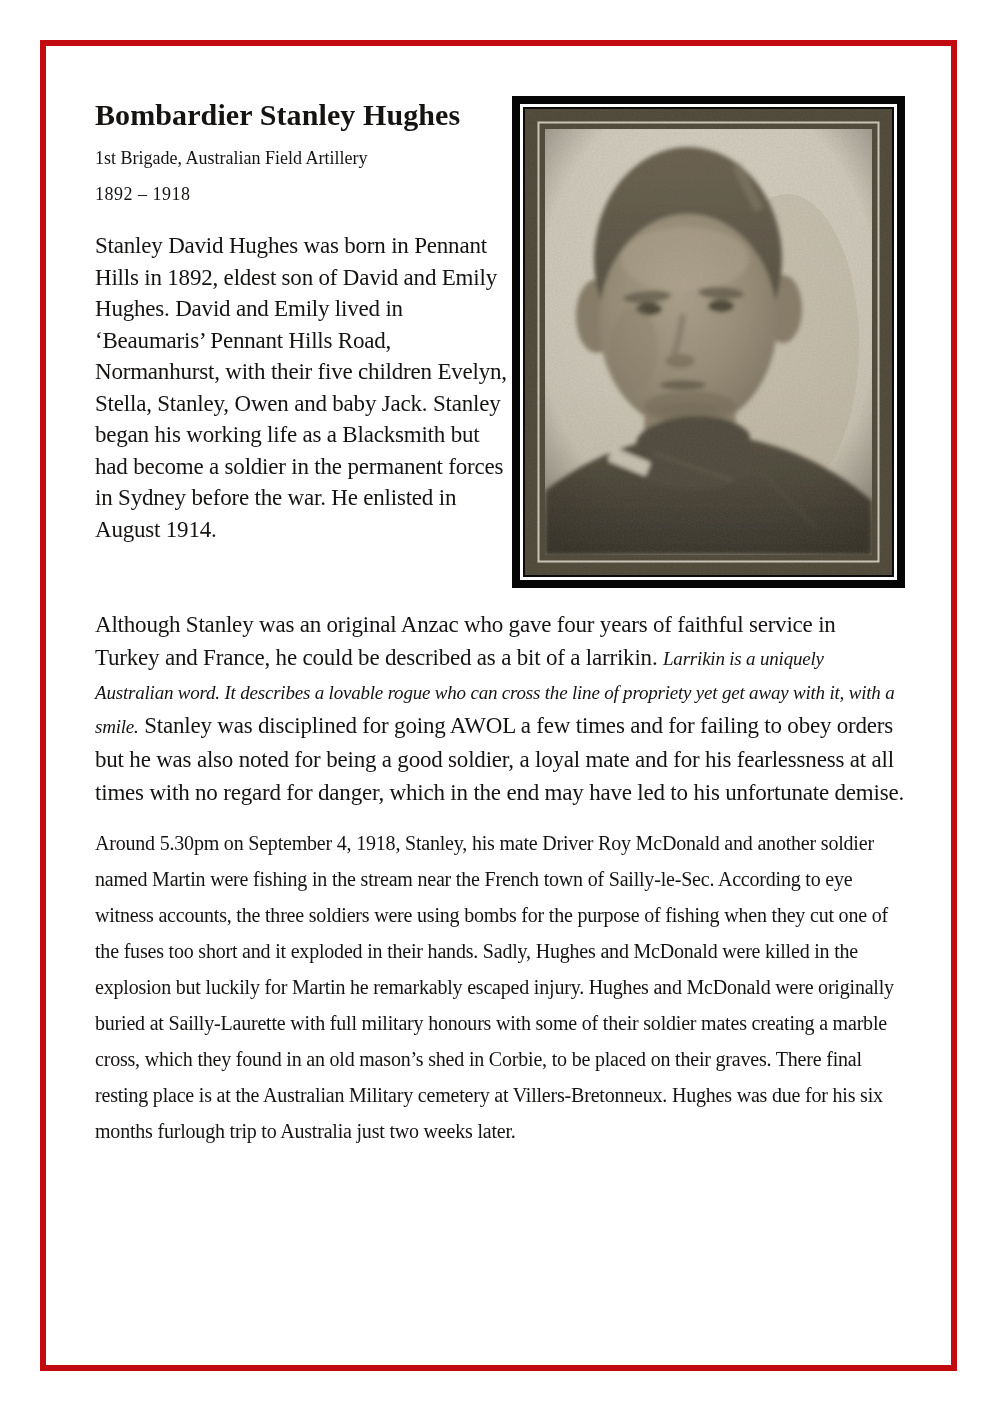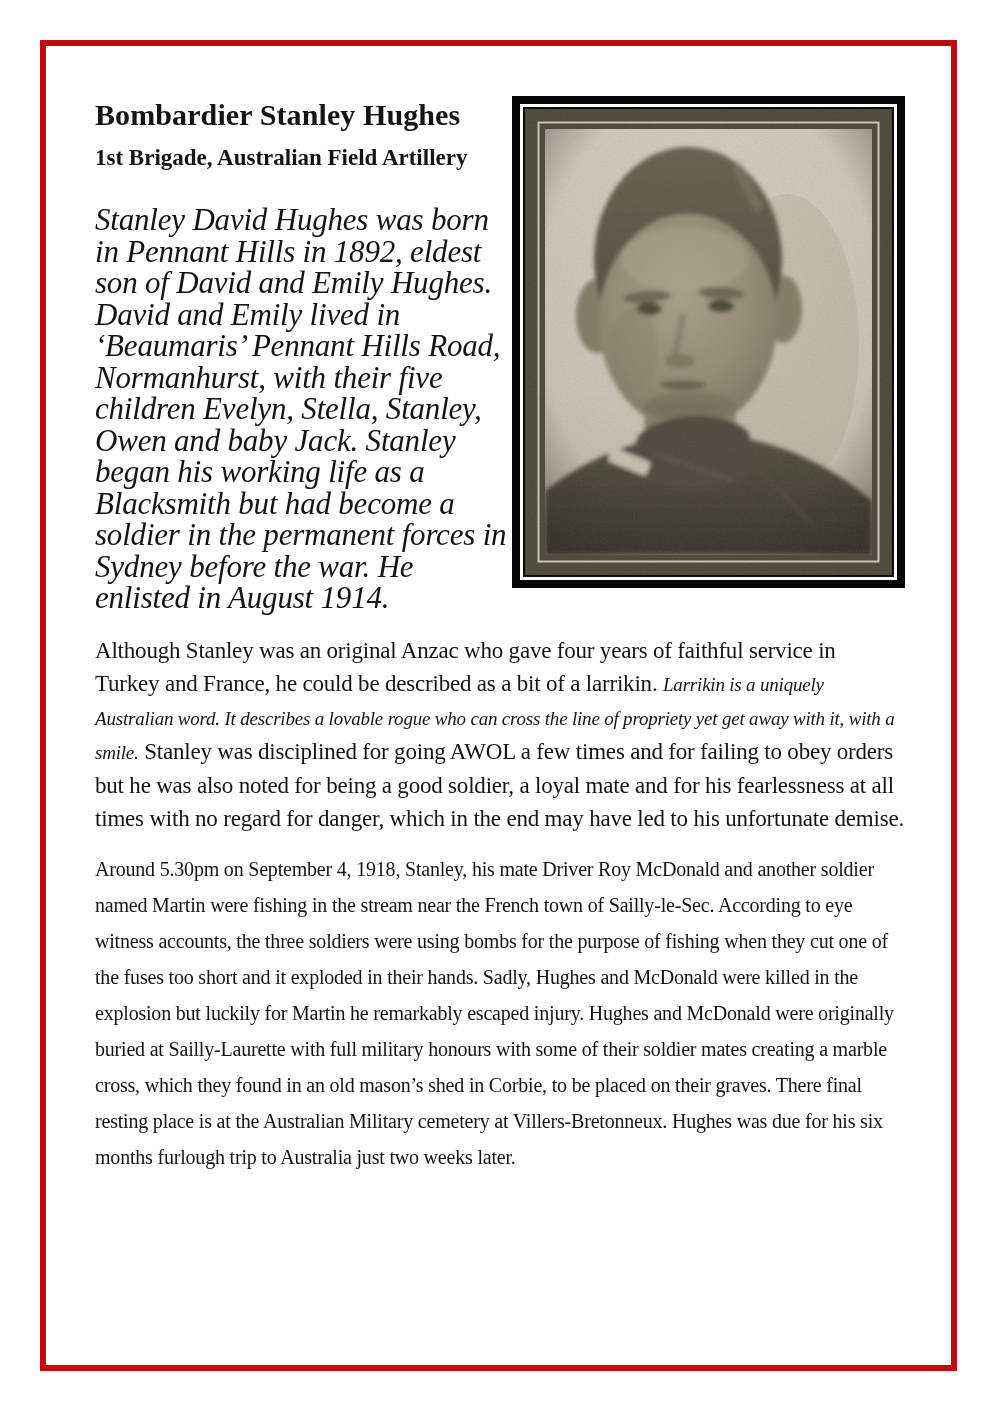--- a/index.html
+++ b/index.html
@@ -39,32 +39,31 @@
     width: 417px;
   }
   h1.doc-title {
     margin: 0 0 6px 0;
     font-size: 30px;
     line-height: 1.25;
     font-weight: bold;
     letter-spacing: 0.1px;
   }
   .sub-block {
-    font-size: 23px;
-    font-weight: bold;
+    font-size: 18px;
+    font-weight: normal;
     line-height: 36.8px;
   }
   .sub-block .dates { letter-spacing: 0.5px; }
   p { margin: 0; }
   .p1 {
-    margin-top: 28px;
-    font-size: 31px;
+    margin-top: 17px;
+    font-size: 23px;
     line-height: 31.5px;
     letter-spacing: -0.2px;
-    font-style: italic;
   }
   .p2 {
     margin-top: 20px;
     font-size: 23px;
     line-height: 33px;
     letter-spacing: -0.2px;
   }
   .italic-note {
     font-style: italic;
     font-size: 19px;
@@ -93,20 +92,21 @@
 
 <div class="frame">
   <div class="content">
 
     <div class="top-row">
       <div class="left-col">
         <header>
           <h1 class="doc-title">Bombardier Stanley Hughes</h1>
           <div class="sub-block">
             <div>1st Brigade, Australian Field Artillery</div>
+            <div class="dates">1892 – 1918</div>
           </div>
         </header>
         <p class="p1">Stanley David Hughes was born in Pennant Hills in 1892, eldest son of David and Emily Hughes. David and Emily lived in ‘Beaumaris’ Pennant Hills Road, Normanhurst, with their five children Evelyn, Stella, Stanley, Owen and baby Jack. Stanley began his working life as a Blacksmith but had become a soldier in the permanent forces in Sydney before the war. He enlisted in August 1914.</p>
       </div>
 
       <div class="photo-frame">
         <div class="photo-inner">
           <svg width="367" height="466" viewBox="0 0 367 466" role="img" aria-label="portrait">
             <defs>
               <linearGradient id="bgG" x1="0" y1="0" x2="0" y2="1">

